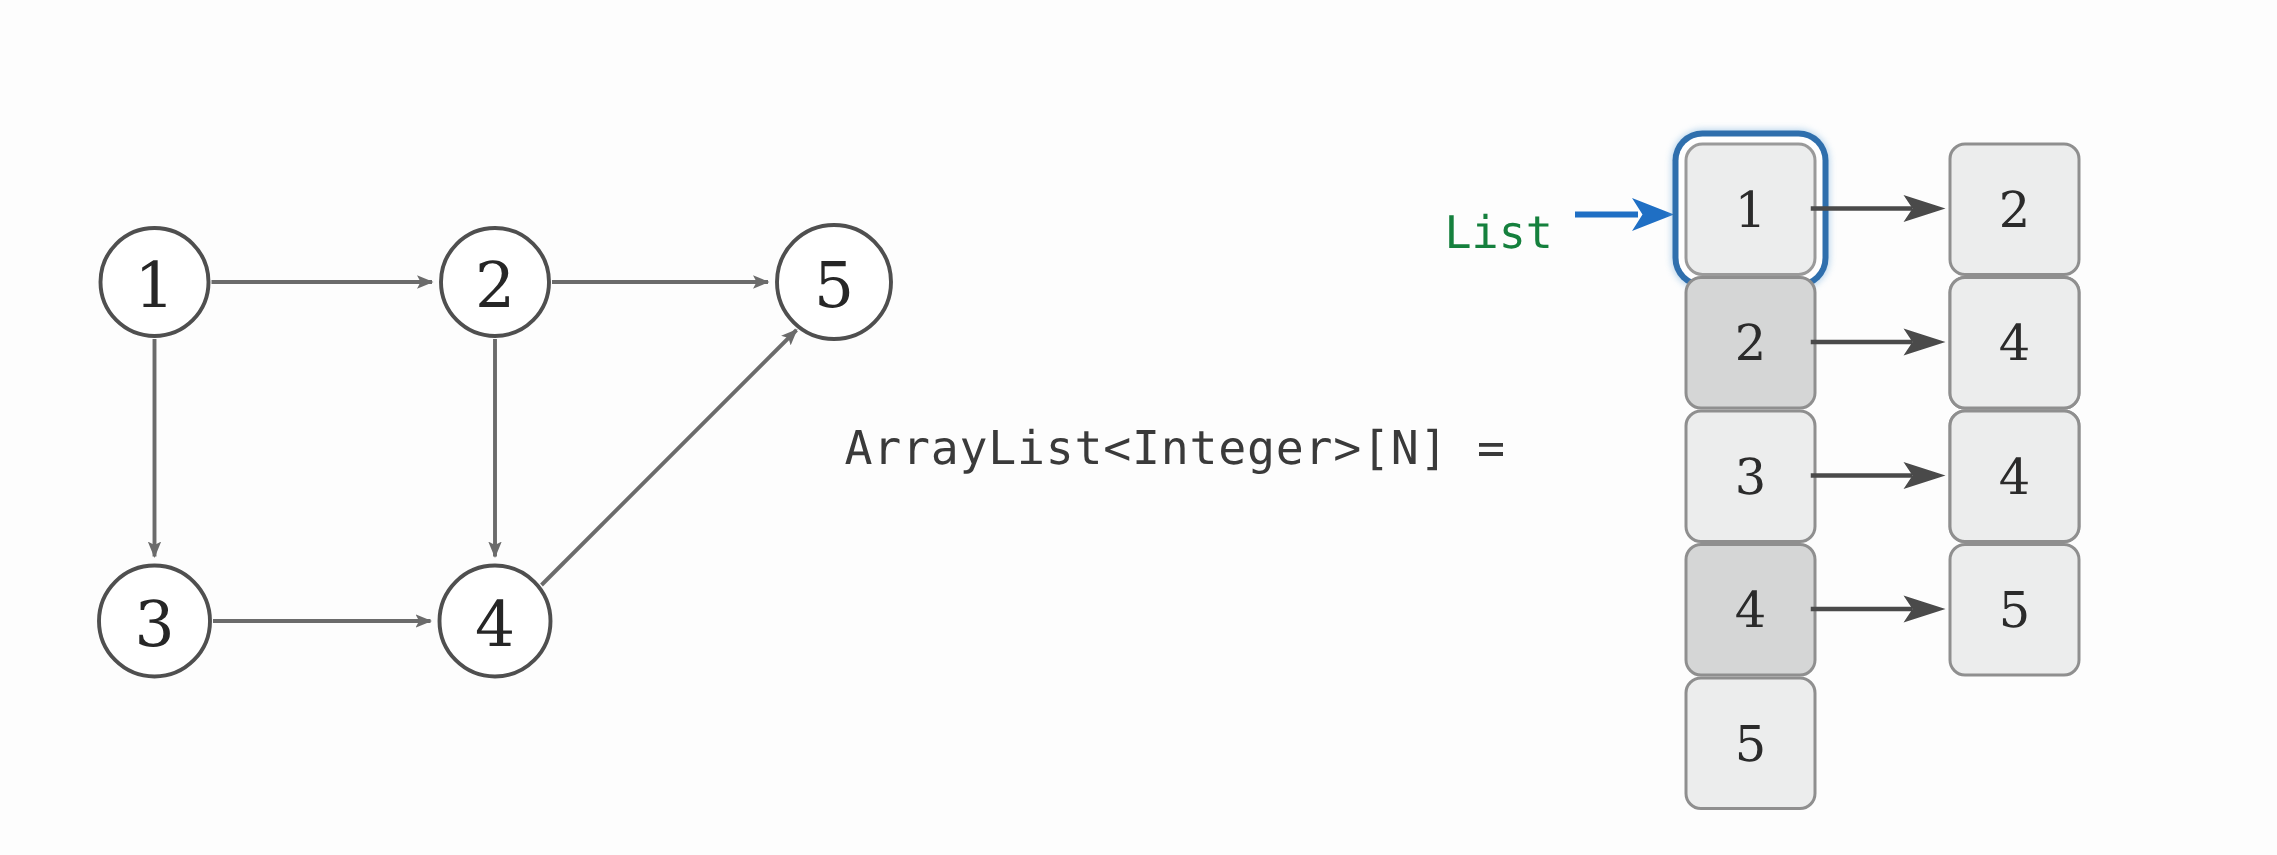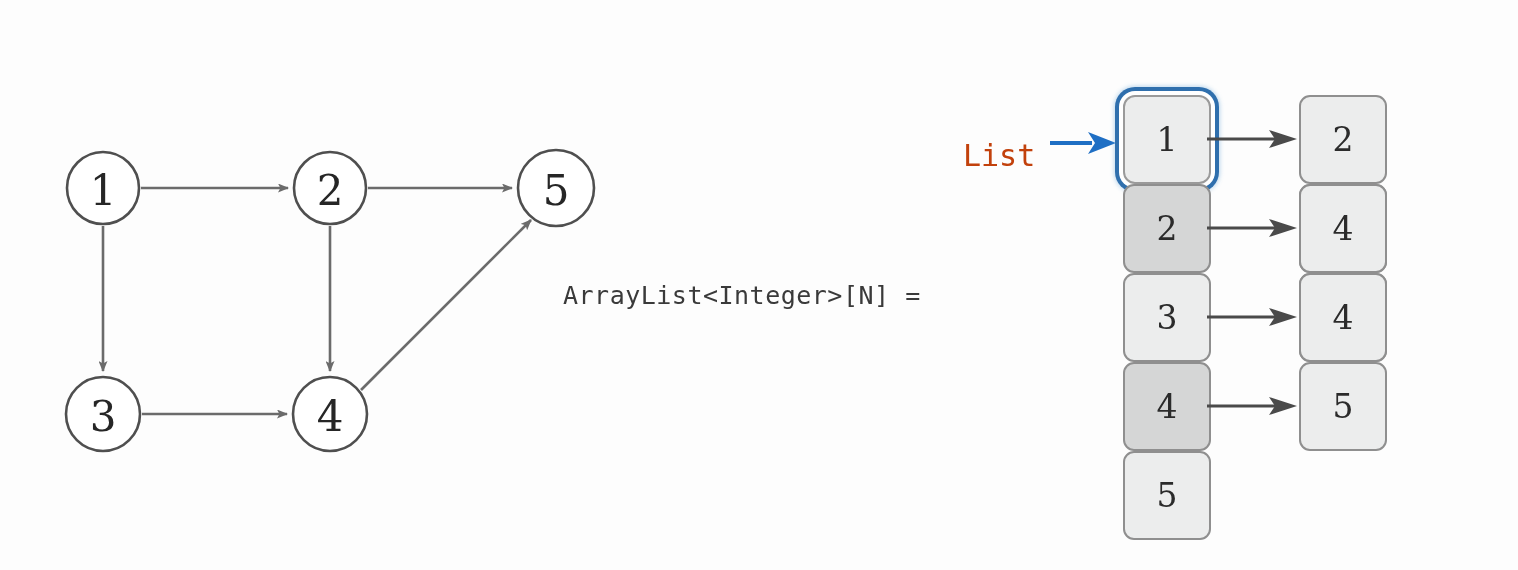--- a/index.html
+++ b/index.html
@@ -44,42 +44,42 @@
     stroke-width: 2.6;
     fill: none;
   }
 
   
   #expression {
     position: absolute;
     left: 563px;
     top: 281px;
     font-family: "DejaVu Sans Mono", monospace;
-    font-size: 25px;
+    font-size: 31px;
     letter-spacing: 0.5px;
     color: #3a3a3a;
     white-space: nowrap;
     text-align: center;
   }
 
   
   #list-panel {
     position: absolute;
     left: 955px;
     top: 85px;
     width: 560px;
     height: 480px;
   }
   #list-label {
     position: absolute;
     left: 8px;
     top: 53px;
     font-family: "DejaVu Sans Mono", monospace;
     font-size: 30px;
-    color: #c2410c;
+    color: #15803d;
   }
   #list-pointer-arrow {
     position: absolute;
     left: 95px;
     top: 46px;
   }
 
   .adj-row {
     position: absolute;
     left: 168px;

